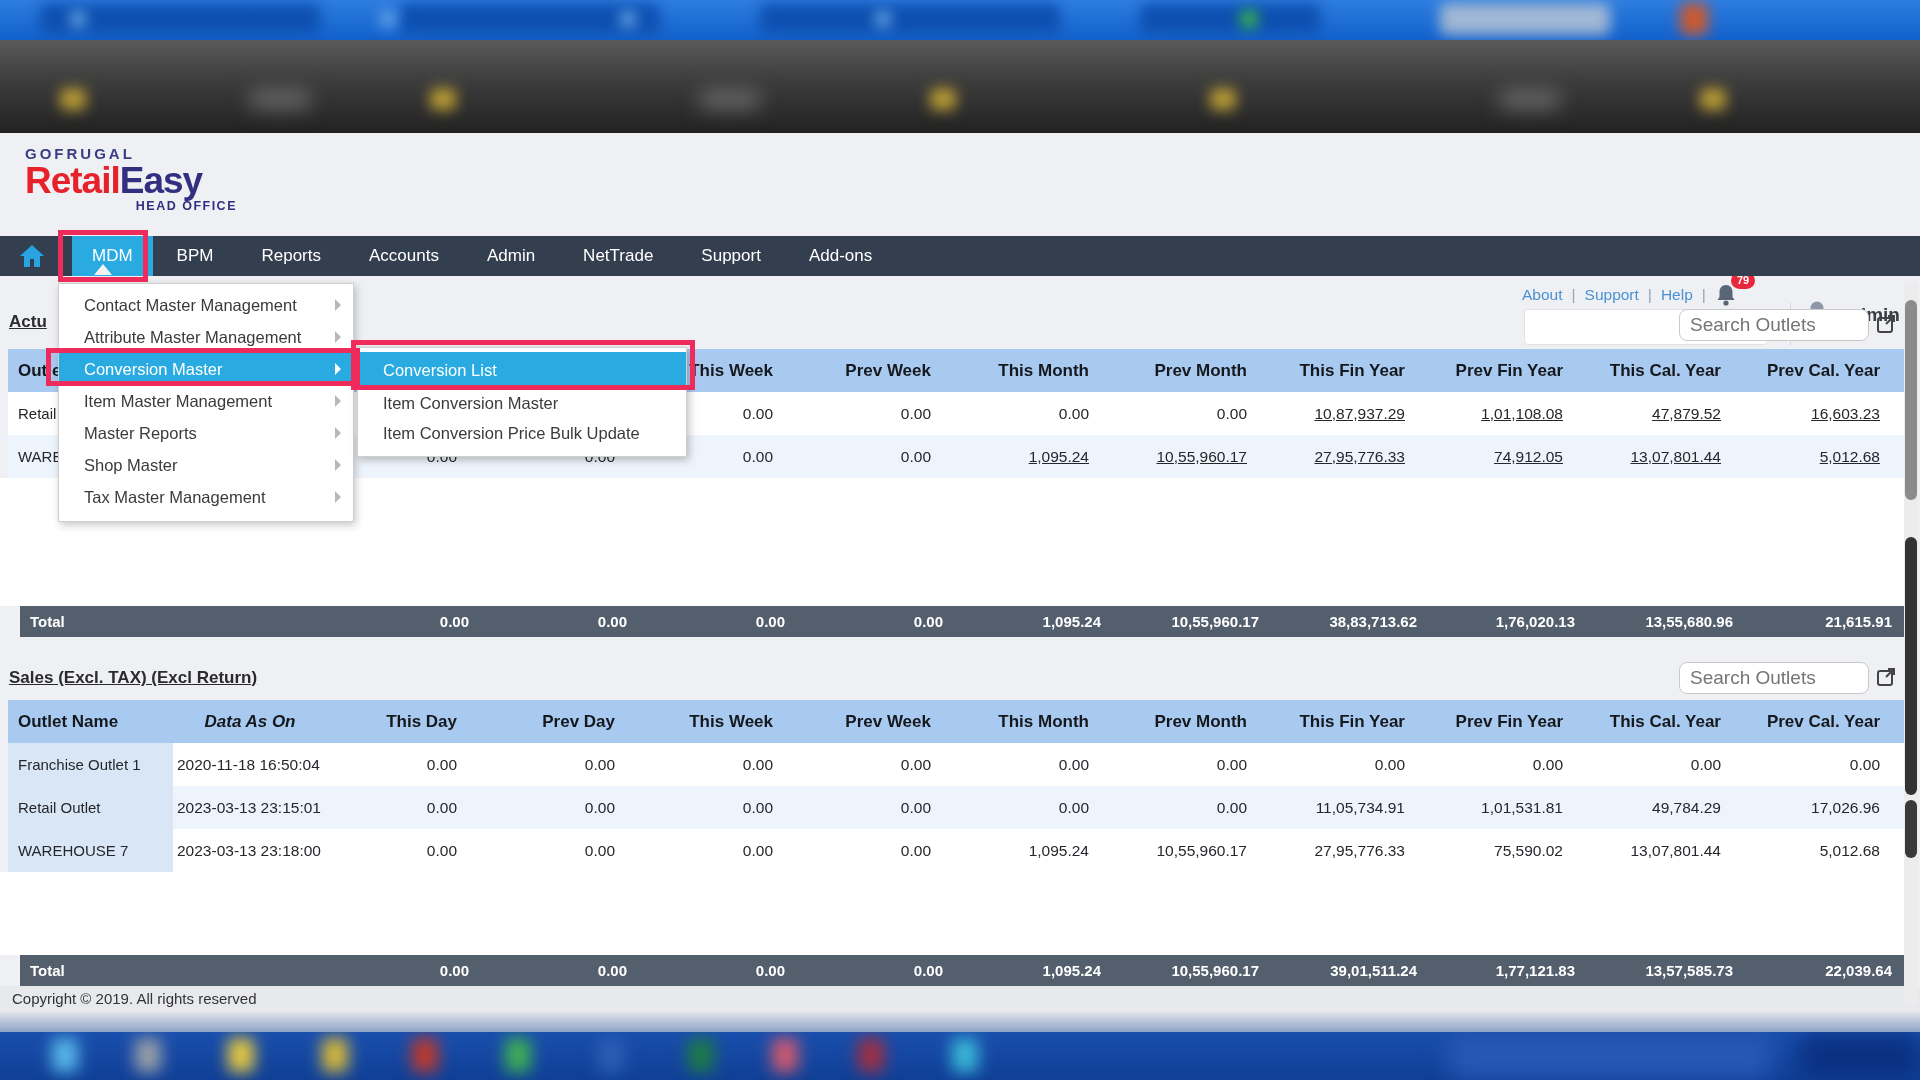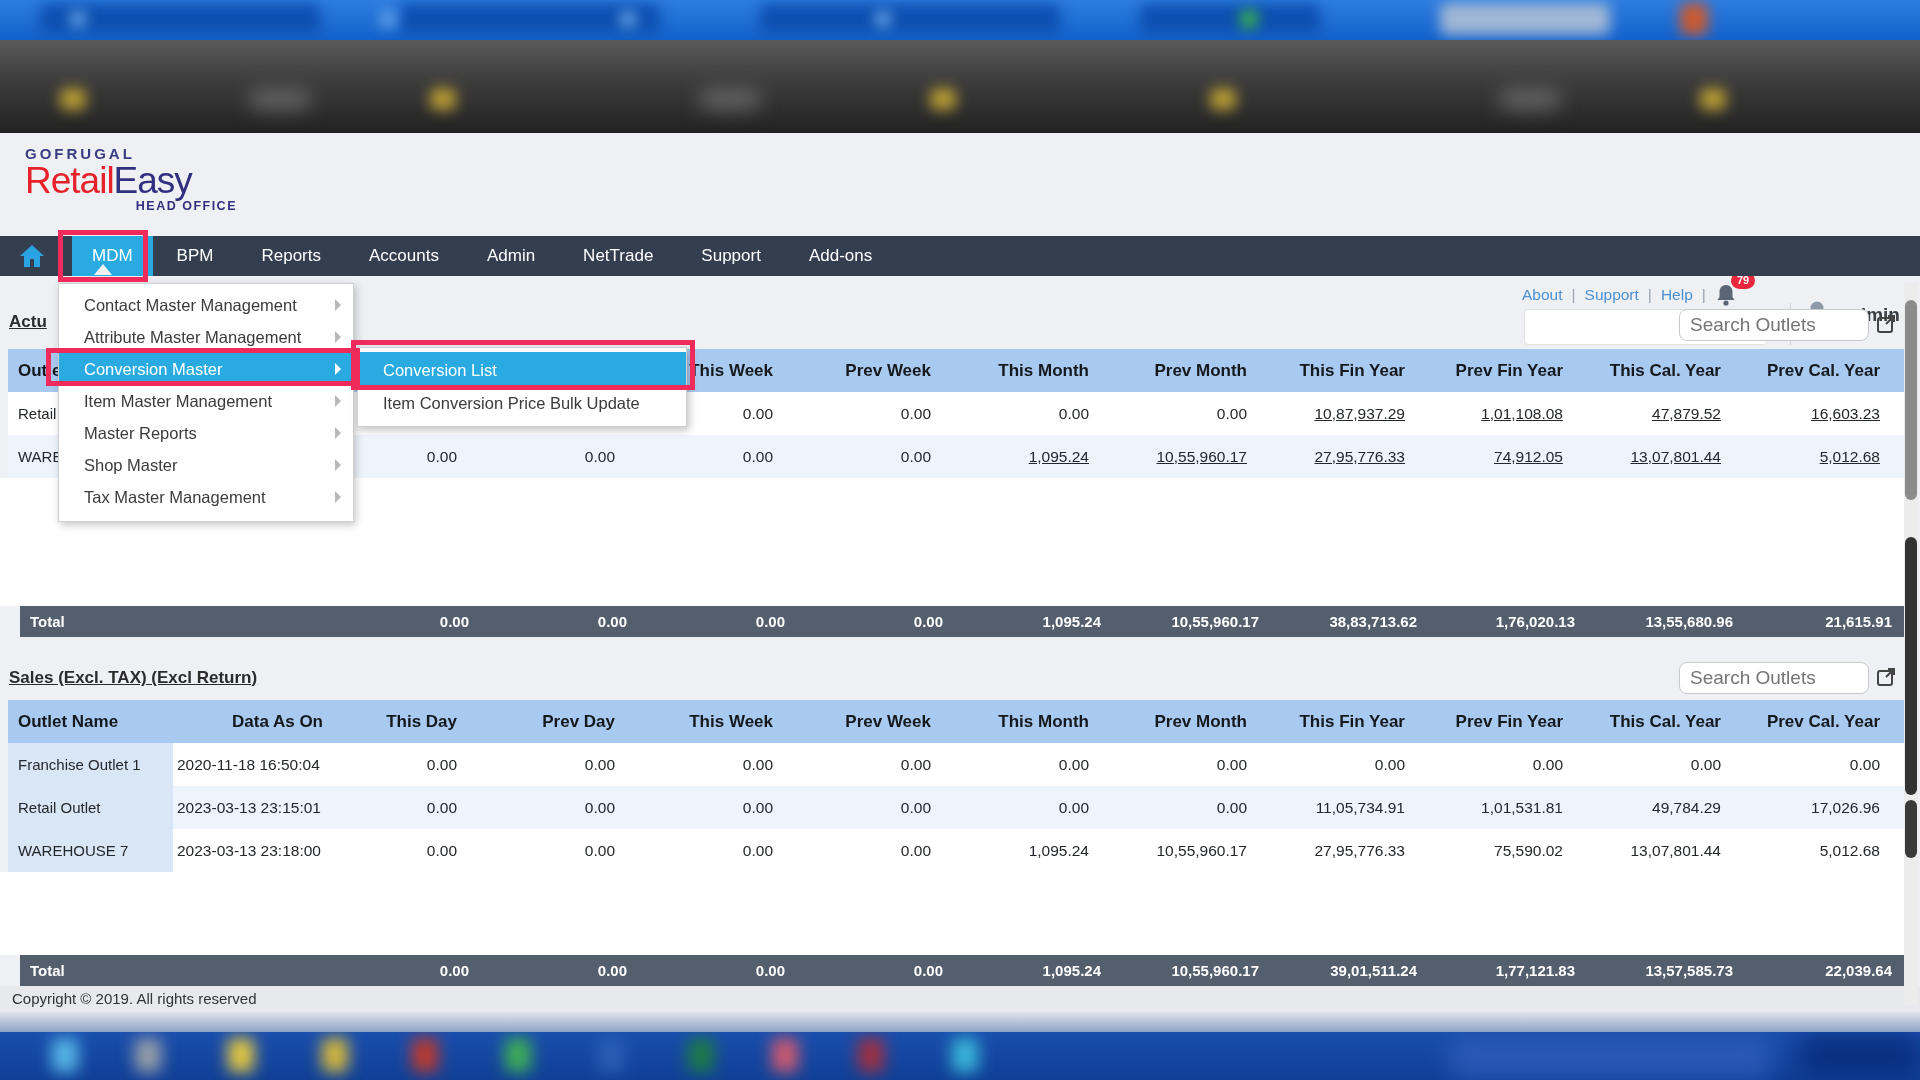--- a/index.html
+++ b/index.html
@@ -10,21 +10,21 @@
   
   .top-tabs{position:absolute;left:0;top:0;width:1920px;height:40px;overflow:hidden;
     background:linear-gradient(180deg,#2e7de0,#1261cc);}
   .top-dark{position:absolute;left:0;top:40px;width:1920px;height:93px;overflow:hidden;
     background:linear-gradient(180deg,#5a5a5a 0%,#3c3c3c 45%,#222 100%);}
 
   
   .app-header{position:absolute;left:0;top:133px;width:1920px;height:103px;background:#eef0f4;}
   .logo{position:absolute;left:25px;top:12px;width:230px;}
   .logo-brand{font-size:15px;font-weight:bold;letter-spacing:3px;color:#393c82;}
-  .logo-main{font-size:37px;font-weight:400;line-height:1.05;letter-spacing:-1px;}
+  .logo-main{font-size:37px;font-weight:700;line-height:1.05;letter-spacing:-1px;}
   .logo-red{color:#e6212a;}
   .logo-blue{color:#322f80;}
   .logo-sub{font-size:12.5px;font-weight:bold;letter-spacing:1.5px;color:#322f80;text-align:right;width:212px;margin-top:-2px;}
   .hl{position:absolute;left:1522px;top:150px;display:flex;align-items:center;gap:9px;font-size:15.5px;color:#4a90d2;}
   .hl a{color:#4a90d2;text-decoration:none;cursor:pointer;}
   .hl .sep{color:#9aa4b2;}
   .badge{position:absolute;left:1731px;top:139px;min-width:24px;height:17px;border-radius:9px;background:#e8273d;
     color:#fff;font-size:11px;font-weight:bold;text-align:center;line-height:17px;}
   .search-box{position:absolute;left:1524px;top:176px;width:244px;height:36px;background:#fff;
     border:1px solid #e2e2e2;border-radius:4px;box-sizing:border-box;}
@@ -52,21 +52,21 @@
   .wsearch{position:absolute;width:190px;height:32px;box-sizing:border-box;border:1px solid #c9c9c9;border-radius:8px;
     background:#fff;font-size:19px;color:#444;padding:0 10px;font-family:"Liberation Sans",sans-serif;outline:none;left:1679px;}
   .tb1 .wsearch{top:33px;} .tb2 .wsearch{top:2px;}
   .expand{position:absolute;left:1876px;cursor:pointer;}
   .tb1 .expand{top:38px;} .tb2 .expand{top:7px;}
 
   table.grid{border-collapse:collapse;table-layout:fixed;width:1896px;margin-left:8px;background:#fff;}
   table.grid th{background:#a9caf0;height:43px;font-size:17px;font-weight:bold;color:#15181c;
     text-align:right;padding:0 24px 0 0;white-space:nowrap;overflow:hidden;}
   table.grid th.name{text-align:left;padding:0 0 0 10px;}
-  table.grid th.date{text-align:right;padding:0 0 0 4px;}
+  table.grid th.date{text-align:center;padding:0 0 0 4px;font-style:italic;}
   table.grid td{height:43px;font-size:15.5px;color:#24272b;text-align:right;padding:0 24px 0 0;white-space:nowrap;overflow:hidden;}
   table.grid td.name{text-align:left;padding:0 0 0 10px;font-size:15px;}
   table.grid td.date{text-align:left;padding:0 0 0 4px;}
   .t-sales td.name{background:#d9e6f6;}
   tr.alt td{background:#eef4fb;}
   .t-sales tr.alt td.name{background:#d9e6f6;}
   td.lnk{text-decoration:underline;cursor:pointer;}
   .filler{width:1904px;background:#fff;}
   .f1{height:128px;} .f2{height:83px;}
   table.totals{border-collapse:collapse;table-layout:fixed;width:1896px;margin-left:20px;}
@@ -444,20 +444,21 @@
     <div class="menu-item"><span>Attribute Master Management</span><span class="m-arrow"></span></div>
     <div class="menu-item active"><span>Conversion Master</span><span class="m-arrow"></span></div>
     <div class="menu-item"><span>Item Master Management</span><span class="m-arrow"></span></div>
     <div class="menu-item"><span>Master Reports</span><span class="m-arrow"></span></div>
     <div class="menu-item"><span>Shop Master</span><span class="m-arrow"></span></div>
     <div class="menu-item"><span>Tax Master Management</span><span class="m-arrow"></span></div>
   </div>
 
   <div class="submenu">
     <div class="sub-item active">Conversion List</div>
+    <div class="sub-item">Item Conversion Master</div>
     <div class="sub-item">Item Conversion Price Bulk Update</div>
   </div>
 
   <div class="redbox rb-mdm"></div>
   <div class="redbox rb-cm"></div>
   <div class="redbox rb-cl"></div>
 
   <div class="win-strip"></div>
   <div class="taskbar">
     <div class="tk" style="left:52px;background:#58b7e8;"></div>

